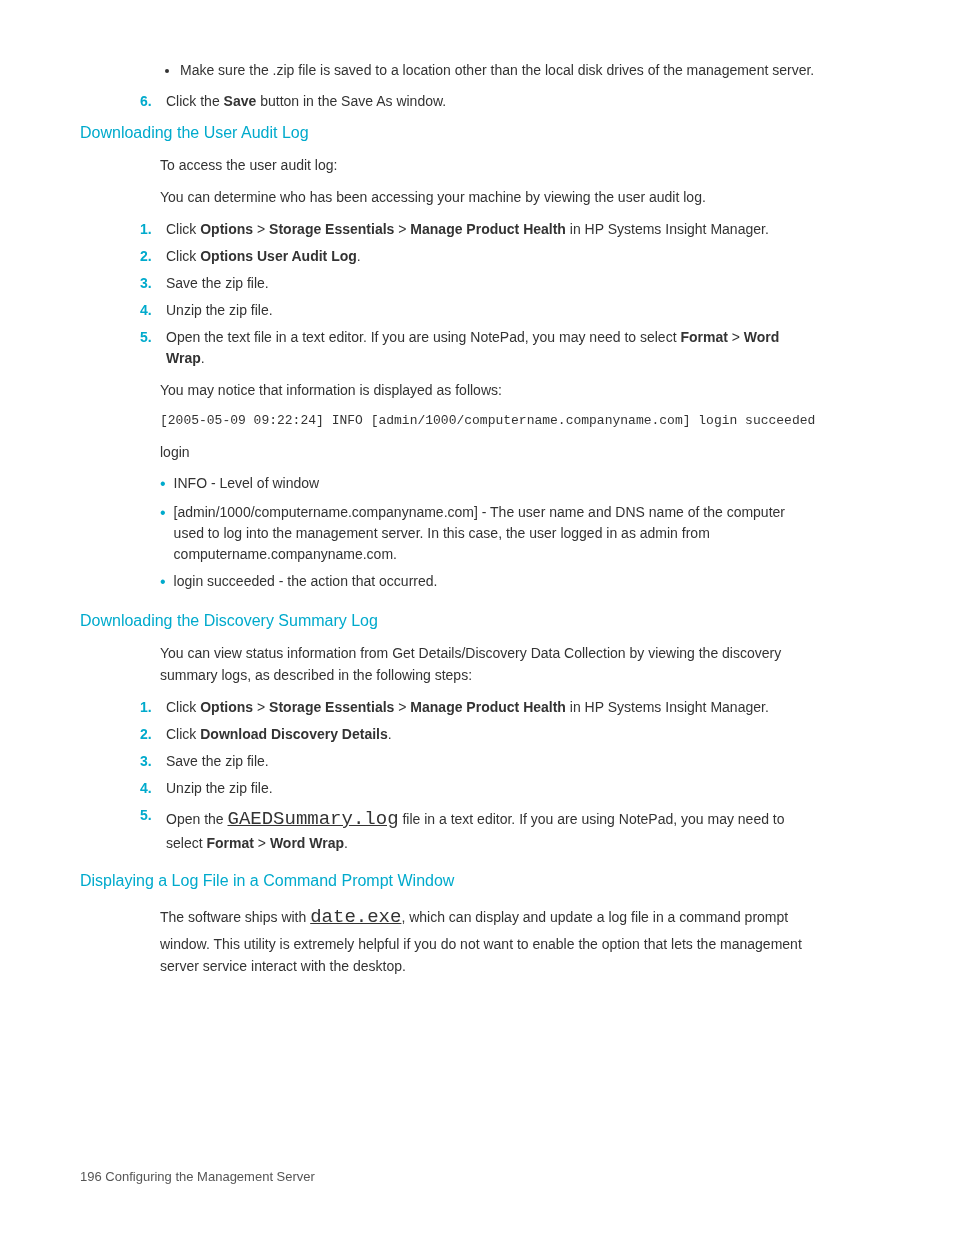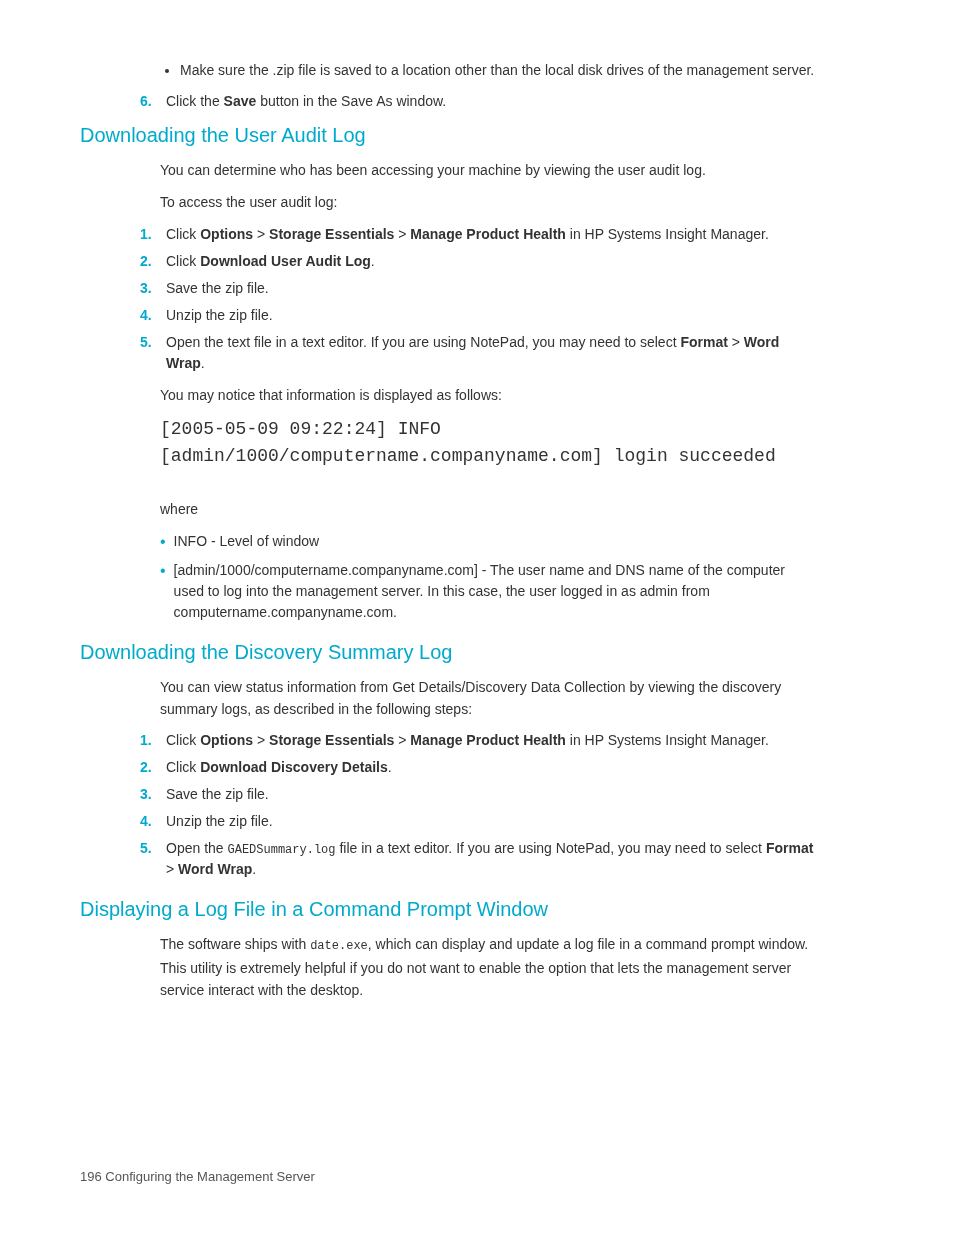--- a/index.html
+++ b/index.html
@@ -40,39 +40,40 @@
 
     .numbered-list li .num {
       color: #00aacc;
       font-weight: bold;
       min-width: 22px;
       margin-right: 4px;
     }
 
     .section-heading {
       color: #00aacc;
-      font-size: 20px;
+      font-size: 16px;
       font-weight: normal;
       margin-bottom: 12px;
       margin-top: 6px;
     }
 
     .body-text {
       margin-left: 80px;
       margin-bottom: 10px;
       line-height: 1.6;
     }
 
     b, strong {
       font-weight: bold;
     }
 
     code, .monospace {
       font-family: 'Courier New', Courier, monospace;
-      font-size: 12px;
+      font-size: 19px;
+      text-decoration: underline;
     }
 
     .bullet-cyan {
       margin-left: 80px;
       margin-bottom: 8px;
       padding: 0;
       list-style: none;
     }
 
     .bullet-cyan li {
@@ -86,23 +87,23 @@
       content: '•';
       color: #00aacc;
       font-size: 16px;
       margin-right: 8px;
       margin-top: -1px;
       flex-shrink: 0;
     }
 
     .info-block {
       margin-left: 80px;
-      margin-bottom: 28px;
+      margin-bottom: 10px;
       font-family: 'Courier New', Courier, monospace;
-      font-size: 18px;
+      font-size: 13px;
       line-height: 1.5;
     }
 
     .page-footer {
       position: absolute;
       bottom: 51px;
       left: 80px;
       font-size: 13px;
       color: #555555;
     }
@@ -147,56 +148,57 @@
   </ul>
 
   <div class="step-6">
     <span class="num">6.</span>
     <span>Click the <strong>Save</strong> button in the Save As window.</span>
   </div>
 
   <div class="section-block">
     <h2 class="section-heading">Downloading the User Audit Log</h2>
 
+    <p class="body-text">To access the user audit log:</p>
+
     <p class="body-text">You can determine who has been accessing your machine by viewing the user audit log.</p>
-
-    <p class="body-text">To access the user audit log:</p>
 
     <ol class="numbered-list">
       <li>
         <span class="num">1.</span>
         <span>Click <strong>Options</strong> &gt; <strong>Storage Essentials</strong> &gt; <strong>Manage Product Health</strong> in HP Systems Insight Manager.</span>
       </li>
       <li>
         <span class="num">2.</span>
-        <span>Click <strong>Download User Audit Log</strong>.</span>
+        <span>Click <strong>Options User Audit Log</strong>.</span>
       </li>
       <li>
         <span class="num">3.</span>
         <span>Save the zip file.</span>
       </li>
       <li>
         <span class="num">4.</span>
         <span>Unzip the zip file.</span>
       </li>
       <li>
         <span class="num">5.</span>
         <span>Open the text file in a text editor. If you are using NotePad, you may need to select <strong>Format</strong> &gt; <strong>Word Wrap</strong>.</span>
       </li>
     </ol>
 
     <p class="body-text">You may notice that information is displayed as follows:</p>
 
     <p class="info-block">[2005-05-09 09:22:24] INFO [admin/1000/computername.companyname.com] login succeeded</p>
 
-    <p class="body-text">where</p>
+    <p class="body-text">login</p>
 
     <ul class="bullet-cyan">
       <li>INFO - Level of window</li>
       <li>[admin/1000/computername.companyname.com] - The user name and DNS name of the computer used to log into the management server. In this case, the user logged in as admin from computername.companyname.com.</li>
+      <li>login succeeded - the action that occurred.</li>
     </ul>
   </div>
 
   <div class="section-block">
     <h2 class="section-heading">Downloading the Discovery Summary Log</h2>
 
     <p class="body-text">You can view status information from Get Details/Discovery Data Collection by viewing the discovery summary logs, as described in the following steps:</p>
 
     <ol class="numbered-list">
       <li>

